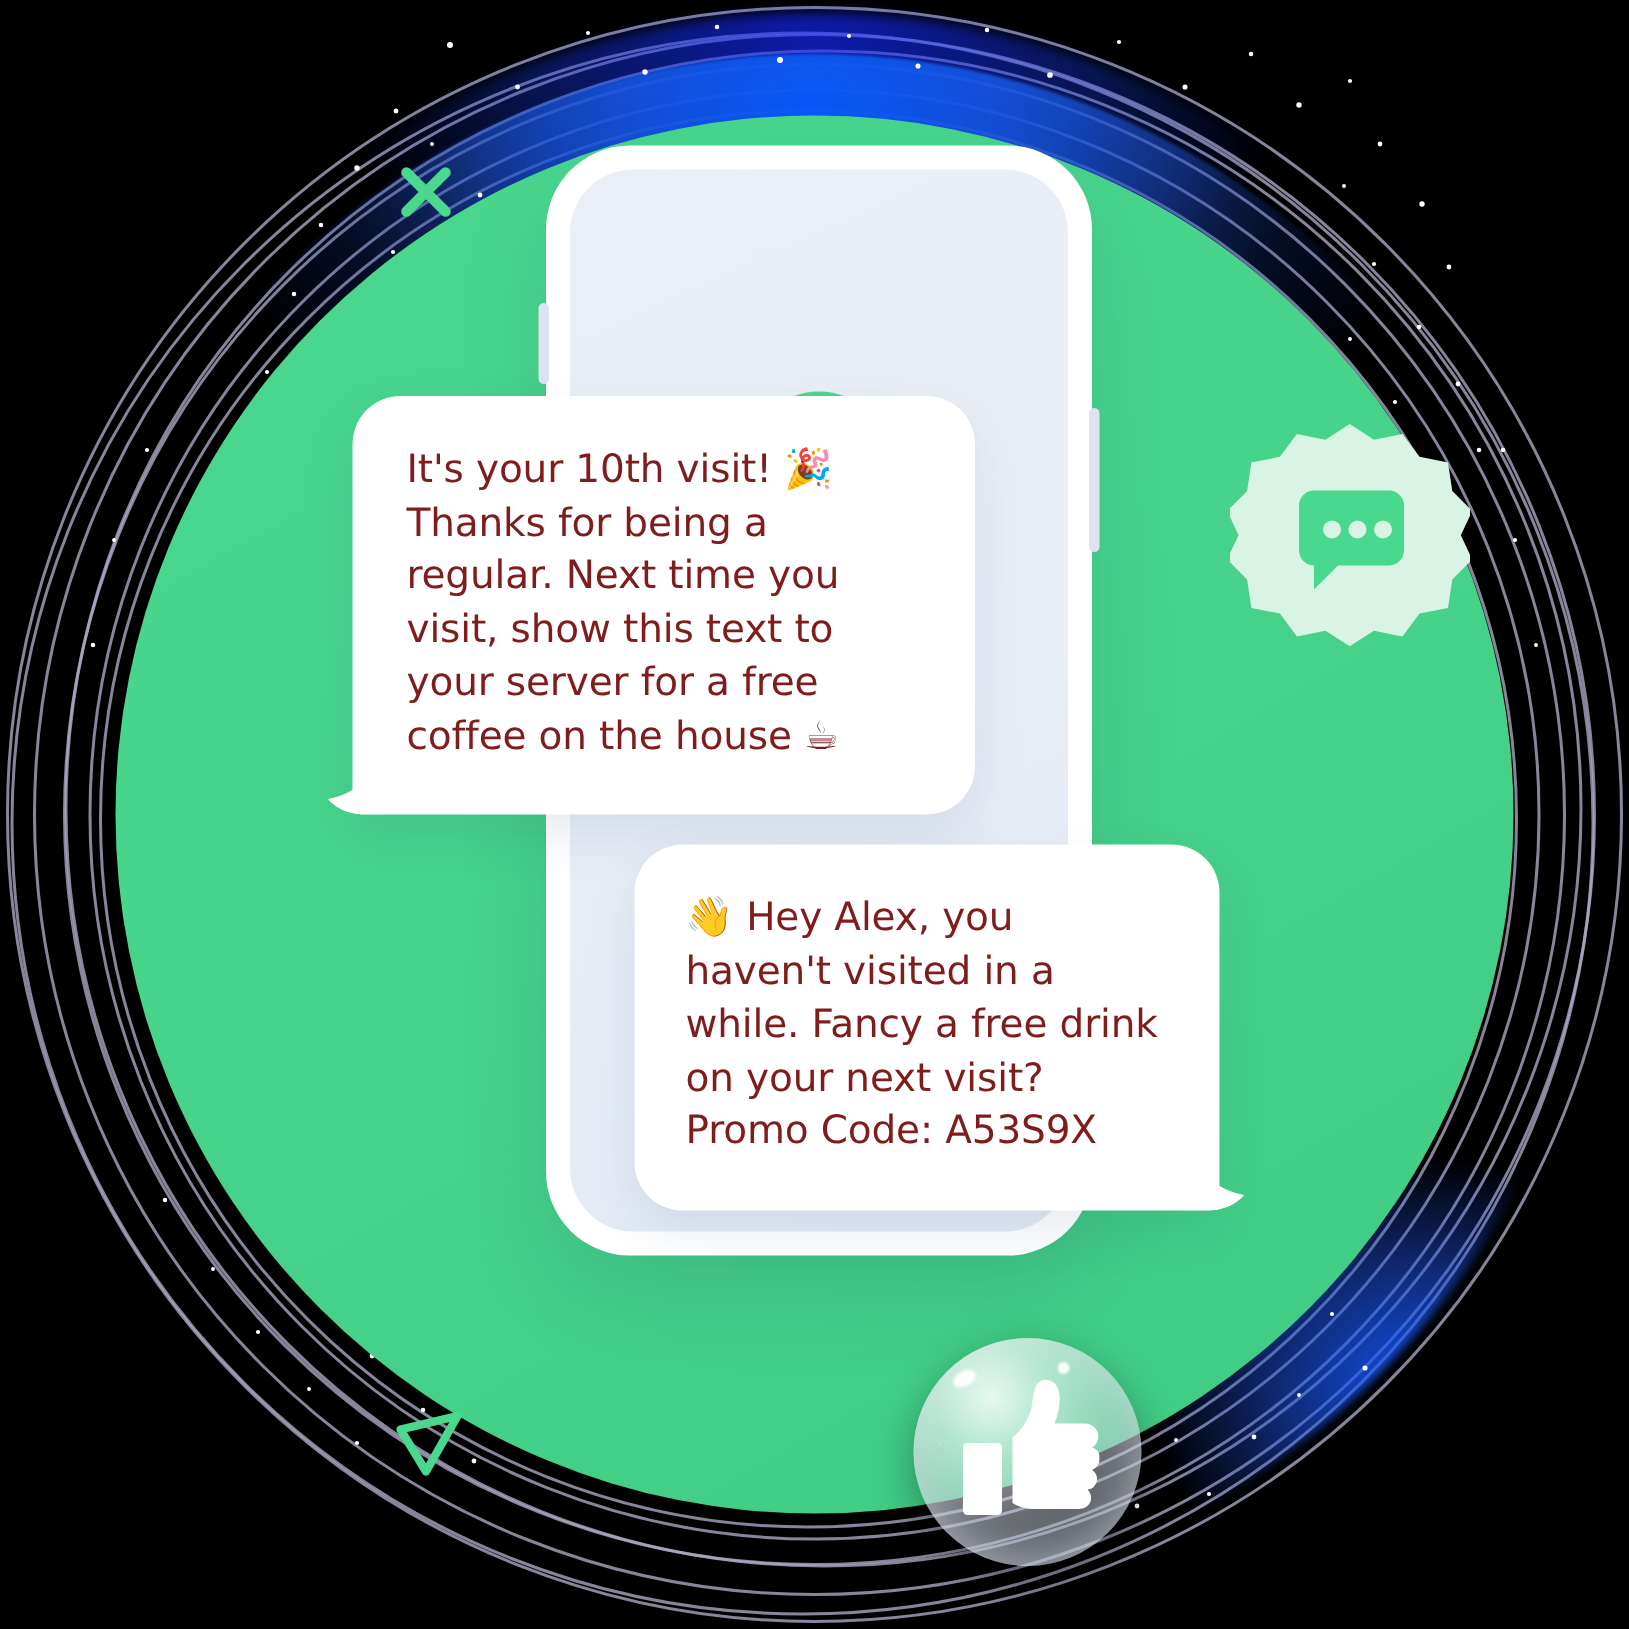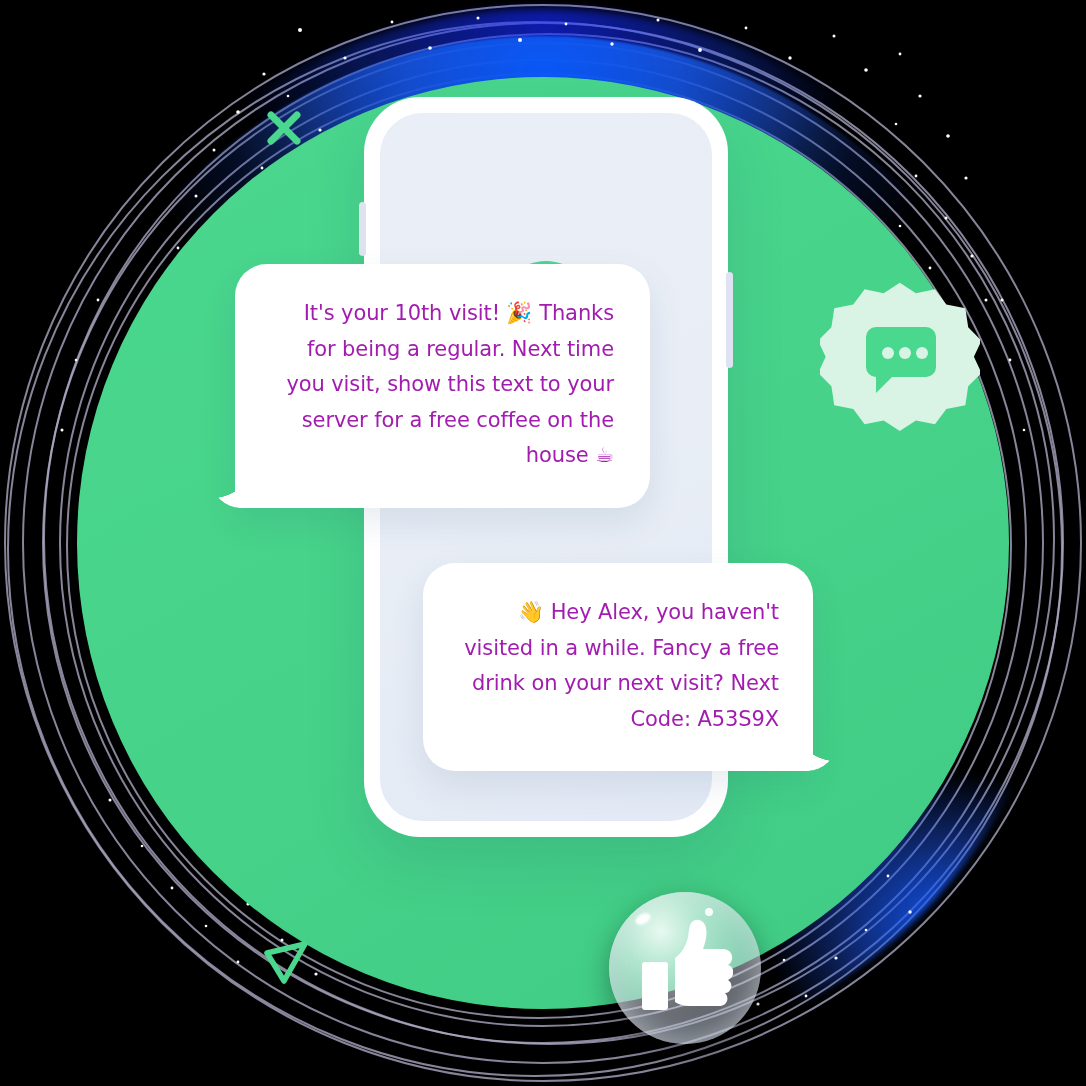--- a/index.html
+++ b/index.html
@@ -117,26 +117,25 @@
   }
   .app-icon .l2{
     position:absolute;left:26px;top:57px;width:26px;height:9px;
     border-radius:5px;background:#f2f7f4;
   }
 
   
   .bubble{
     position:absolute;
     background:#ffffff;
-    color:#a21caf;
-    font-size:21px;
+    color:#7f1d1d;
+    font-size:26px;
     line-height:35.5px;
     letter-spacing:-0.1px;
     box-shadow:0 14px 34px rgba(25,70,110,0.10);
-    text-align:right;
   }
   .bubble .txt{display:block;}
   .bubble-in{
     left:235px;top:264px;width:415px;
     border-radius:32px 32px 32px 6px;
     padding:32px 36px 34px 36px;
     box-sizing:border-box;
   }
   .bubble-in .tail{
     position:absolute;left:-24px;bottom:0;
@@ -300,21 +299,21 @@
     </div>
   </div>
 
   <div class="bubble bubble-in">
     <div class="tail"></div>
     <span class="txt emo">It's your 10th visit! 🎉 Thanks for being a regular. Next time you visit, show this text to your server for a free coffee on the house ☕</span>
   </div>
 
   <div class="bubble bubble-out">
     <div class="tail"></div>
-    <span class="txt emo">👋 Hey Alex, you haven't visited in a while. Fancy a free drink on your next visit? Next Code: A53S9X</span>
+    <span class="txt emo">👋 Hey Alex, you haven't visited in a while. Fancy a free drink on your next visit? Promo Code: A53S9X</span>
   </div>
 
   <div class="badge">
     <svg viewBox="0 0 160 160">
       <path d="M80 2 L97 13 L117 9 L129 25 L149 29 L152 49 L166 63 L158 80 L166 97 L152 111 L149 131 L129 135 L117 151 L97 147 L80 158 L63 147 L43 151 L31 135 L11 131 L8 111 L-6 97 L2 80 L-6 63 L8 49 L11 29 L31 25 L43 9 L63 13 Z" fill="#d9f3e5" transform="translate(0,0) scale(0.95) translate(4,4)"></path>
       <g>
         <path d="M56 50 h50 a10 10 0 0 1 10 10 v30 a10 10 0 0 1 -10 10 h-34 l-16 16 v-16 a10 10 0 0 1 -10 -10 v-30 a10 10 0 0 1 10 -10 z" fill="#4ad78e"></path>
         <circle cx="68" cy="76" r="6" fill="#d9f3e5"></circle>
         <circle cx="85" cy="76" r="6" fill="#d9f3e5"></circle>
         <circle cx="102" cy="76" r="6" fill="#d9f3e5"></circle>

